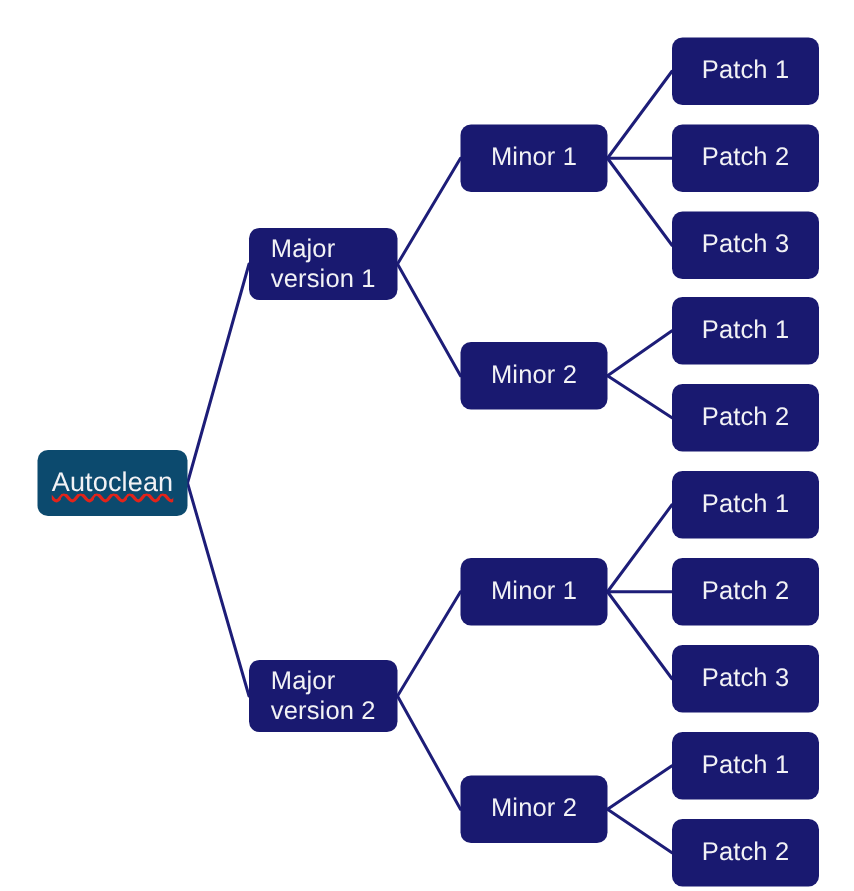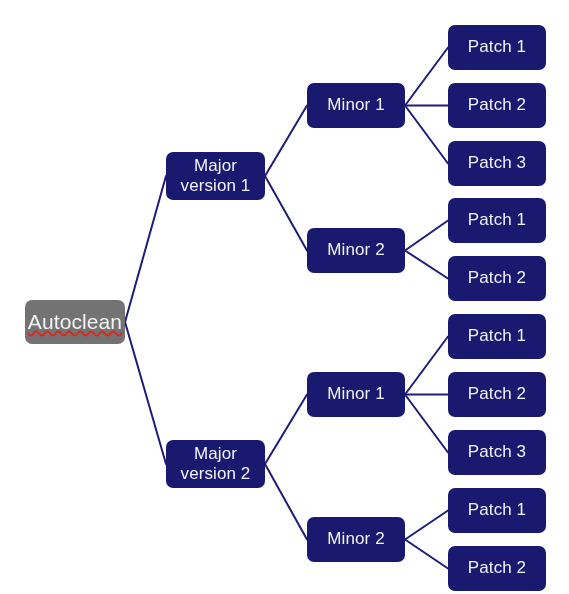--- a/index.html
+++ b/index.html
@@ -31,21 +31,20 @@
   }
   .node {
     position: absolute;
     box-sizing: border-box;
     background: #191970;
     border-radius: 7px;
     color: #f2f2f5;
     display: flex;
     align-items: center;
     justify-content: center;
-    text-align: center;
     line-height: 1.18;
     font-size: 17px;
     font-family: "Liberation Sans", sans-serif;
     letter-spacing: 0.1px;
     z-index: 2;
   }
   .node-label {
     display: block;
     white-space: pre-line;
     padding: 0 4px;
@@ -72,21 +71,21 @@
       <line x1="405" y1="105.5" x2="448" y2="163.5" stroke="#1d1d78" stroke-width="2" stroke-linecap="round"></line>
       <line x1="405" y1="250.5" x2="448" y2="220.5" stroke="#1d1d78" stroke-width="2" stroke-linecap="round"></line>
       <line x1="405" y1="250.5" x2="448" y2="278.5" stroke="#1d1d78" stroke-width="2" stroke-linecap="round"></line>
       <line x1="405" y1="394.5" x2="448" y2="336.5" stroke="#1d1d78" stroke-width="2" stroke-linecap="round"></line>
       <line x1="405" y1="394.5" x2="448" y2="394.5" stroke="#1d1d78" stroke-width="2" stroke-linecap="round"></line>
       <line x1="405" y1="394.5" x2="448" y2="452.5" stroke="#1d1d78" stroke-width="2" stroke-linecap="round"></line>
       <line x1="405" y1="539.5" x2="448" y2="510.5" stroke="#1d1d78" stroke-width="2" stroke-linecap="round"></line>
       <line x1="405" y1="539.5" x2="448" y2="568.5" stroke="#1d1d78" stroke-width="2" stroke-linecap="round"></line>
     </svg>
 
-<div class="node misspelled" style="left: 25px; top: 300px; width: 100px; height: 44px; background: #737373; color: rgb(242, 242, 245); font-size: 21px;">
+<div class="node misspelled" style="left: 25px; top: 300px; width: 100px; height: 44px; background: #0c4a6e; color: rgb(242, 242, 245); font-size: 18px;">
       <span class="node-label">Autoclean</span>
     </div>
     <div class="node" style="left: 166px; top: 152px; width: 99px; height: 48px; background: rgb(25, 25, 112); color: rgb(242, 242, 245); font-size: 17px;">
       <span class="node-label">Major
 version 1</span>
     </div>
     <div class="node" style="left: 166px; top: 440px; width: 99px; height: 48px; background: rgb(25, 25, 112); color: rgb(242, 242, 245); font-size: 17px;">
       <span class="node-label">Major
 version 2</span>
     </div>

